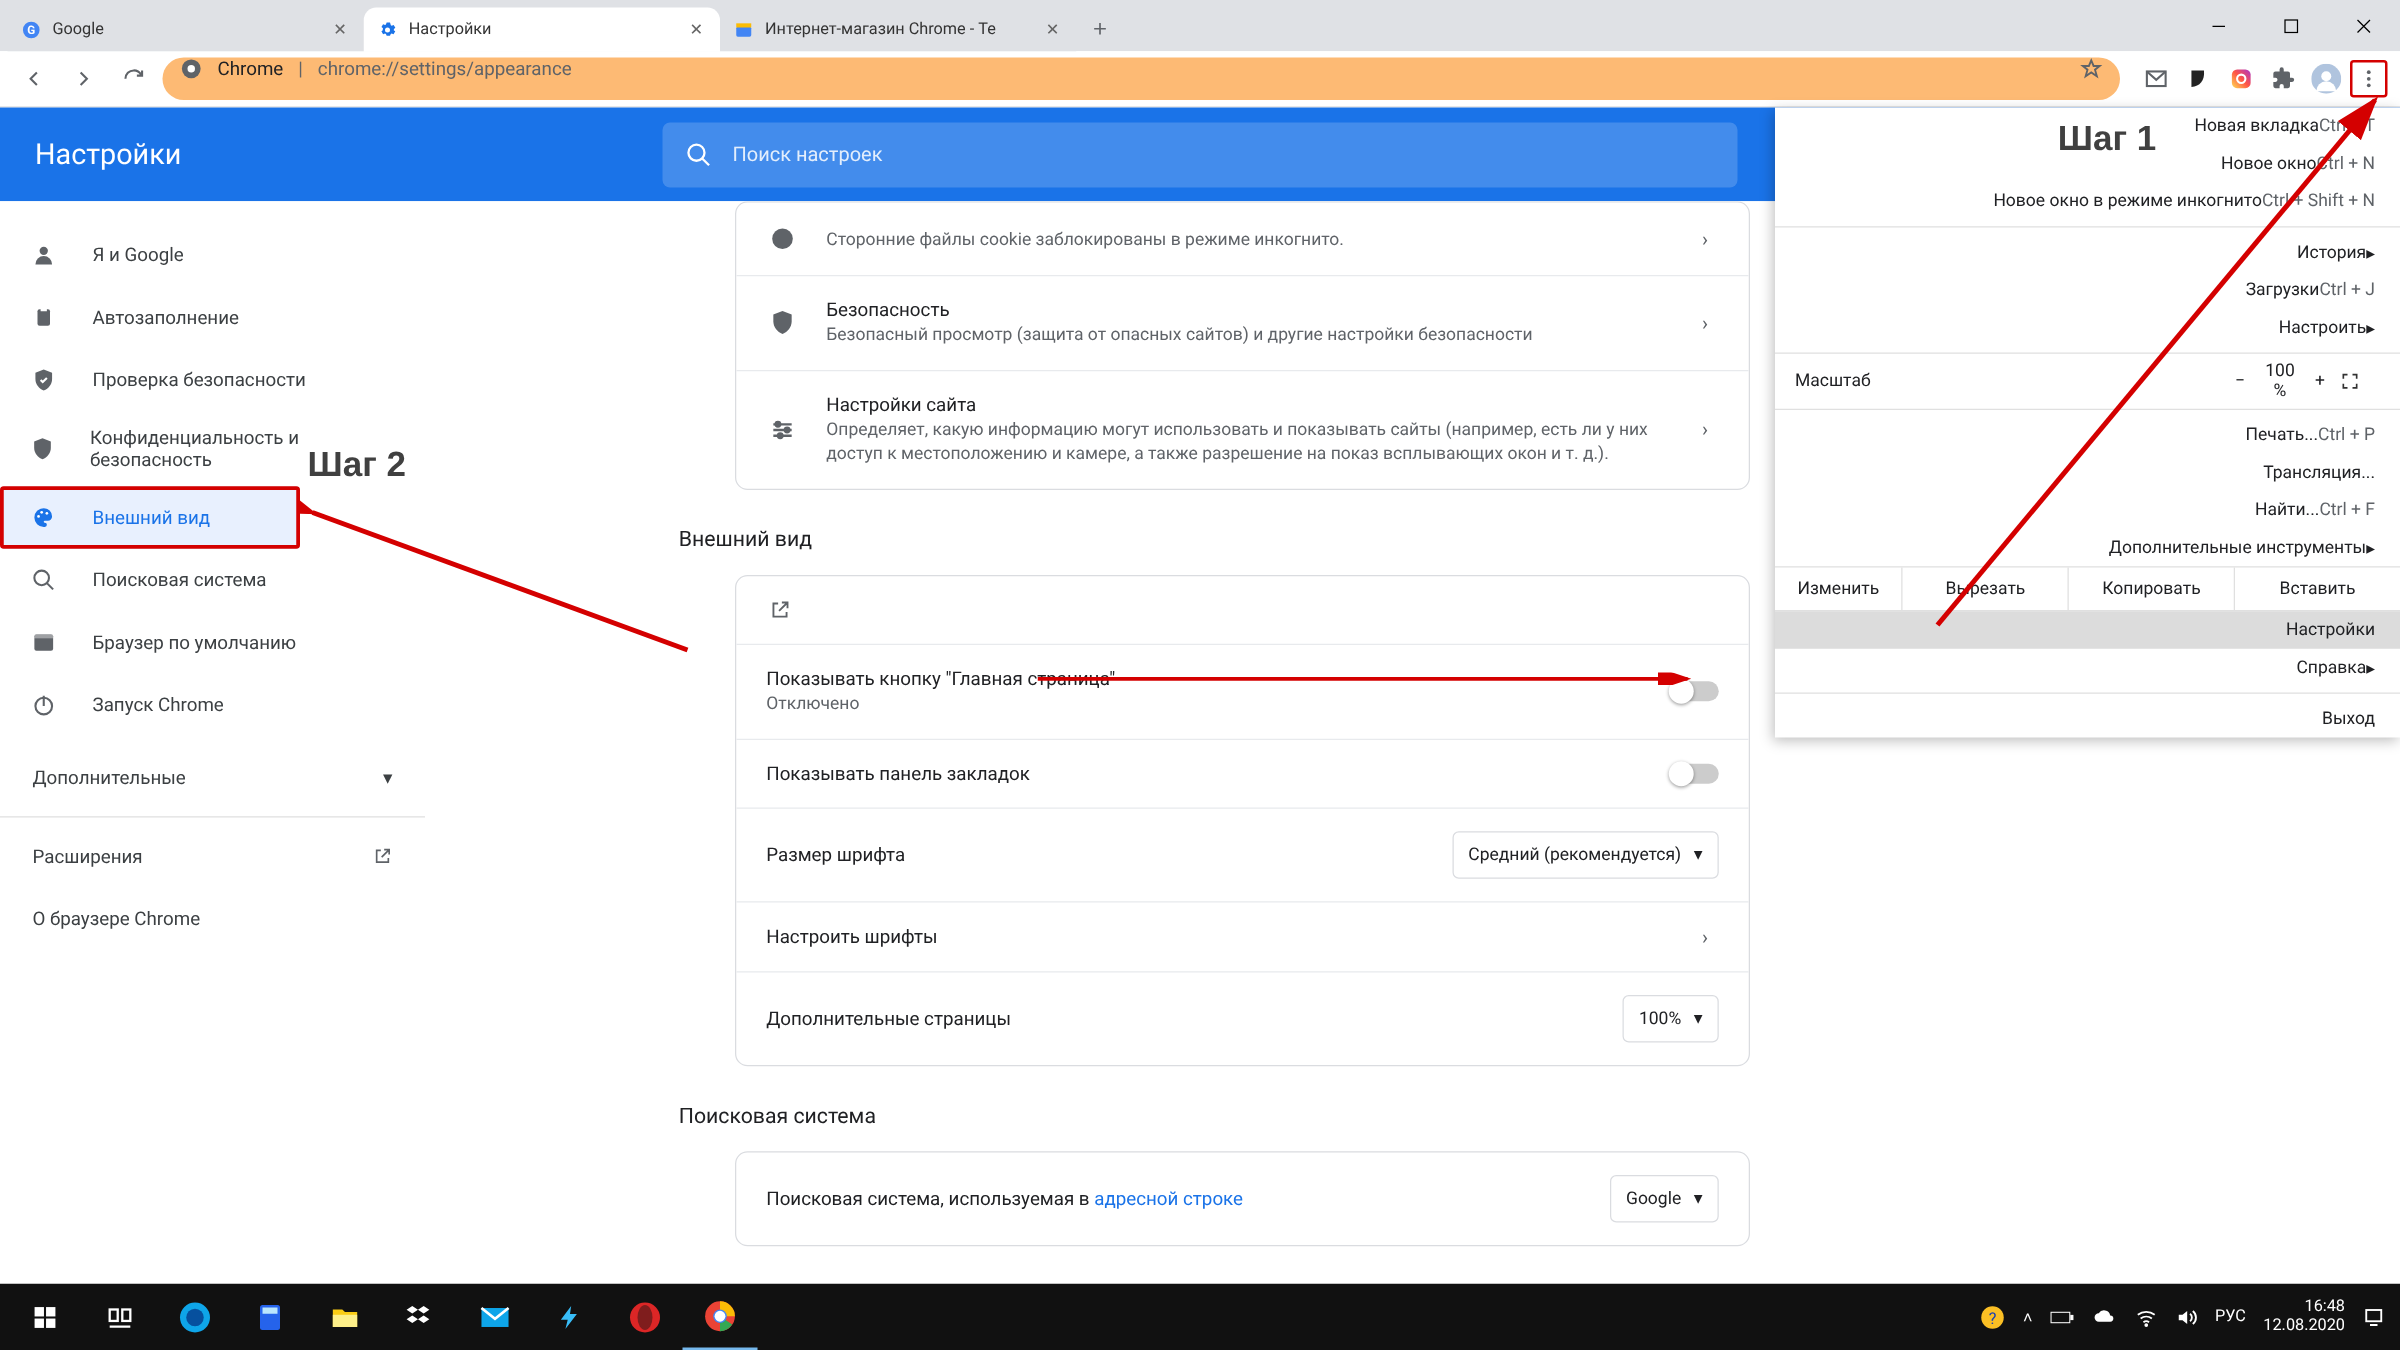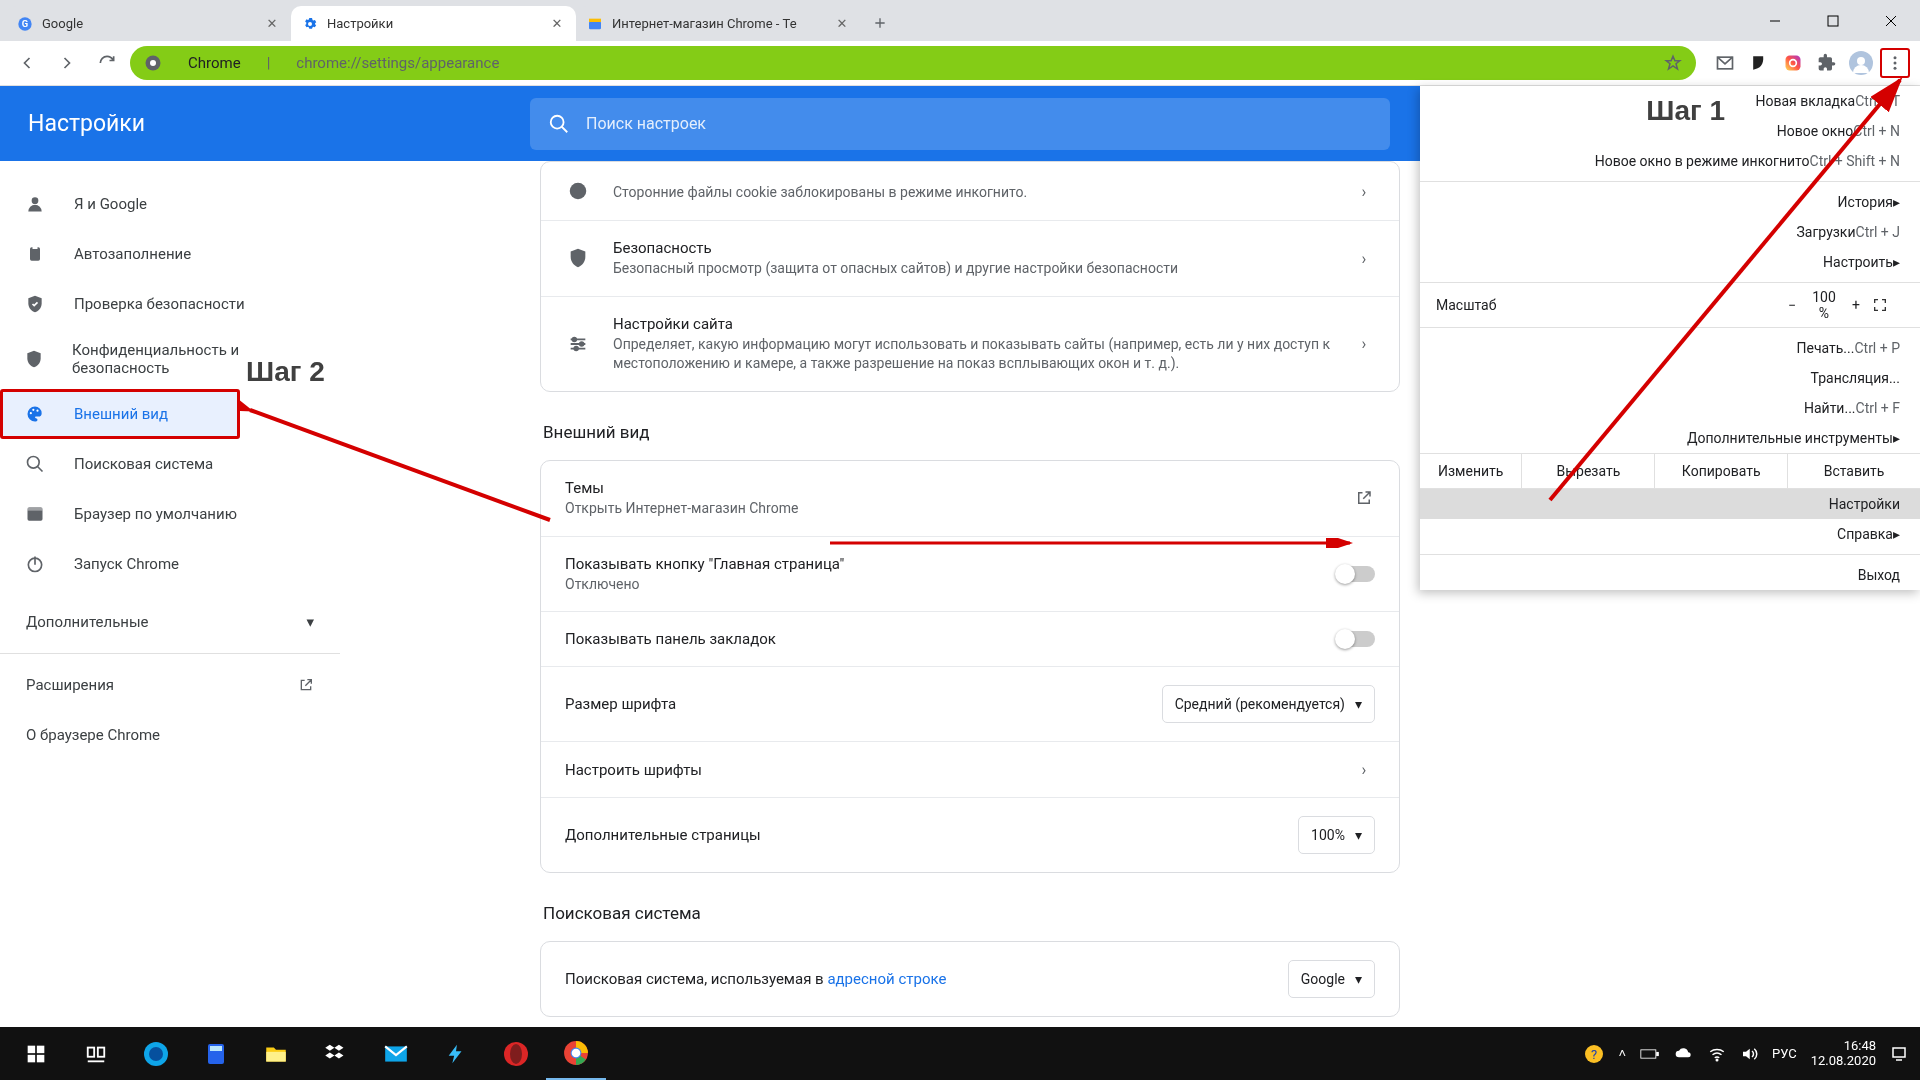--- a/index.html
+++ b/index.html
@@ -11,21 +11,21 @@
   .tab.active { background: #fff; }
   .tab .fav { width: 18px; height: 18px; display: inline-flex; align-items: center; justify-content: center; }
   .tab .close { margin-left: auto; width: 18px; height: 18px; display: inline-flex; align-items: center; justify-content: center; color: #666; cursor: pointer; }
   .newtab { width: 30px; height: 30px; display: flex; align-items: center; justify-content: center; color: #555; margin-left: 4px; margin-bottom: 3px; cursor: pointer; }
   .winctrl { margin-left: auto; display: flex; height: 41px; }
   .winbtn { width: 58px; display: flex; align-items: center; justify-content: center; color: #333; }
 
   
   .toolbar { height: 45px; background: #fff; display: flex; align-items: center; padding: 0 10px; gap: 6px; border-bottom: 1px solid #e0e0e0; }
   .navicon { width: 34px; height: 34px; border-radius: 50%; display: flex; align-items: center; justify-content: center; color: #5f6368; }
-  .omnibox { flex: 1; height: 34px; border-radius: 17px; background: #84cc16; display: flex; align-items: center; padding: 0 14px; gap: 26px; font-size: 15px; color: #333; }
+  .omnibox { flex: 1; height: 34px; border-radius: 17px; background: #fdba74; display: flex; padding: 0 14px; gap: 12px; font-size: 15px; color: #333; }
   .omnibox .host { color: #202124; }
   .omnibox .path { color: #5f6368; }
   .exticons { display:flex; align-items:center; gap:4px; margin-left:8px; }
   .exticon { width:30px; height:30px; display:flex; align-items:center; justify-content:center; color:#5f6368; }
   .menu-dots { border:2px solid #d40000; border-radius:3px; }
 
   
   .page { position: absolute; top: 86px; left: 0; right: 0; bottom: 33px; display: flex; flex-direction: column; }
   .topbar { height: 75px; background: #1a73e8; color: #fff; display: flex; align-items: center; }
   .topbar-title { font-size: 23px; padding-left: 28px; width: 530px; }
@@ -38,21 +38,21 @@
   .navitem { height: 50px; display:flex; align-items:center; padding:0 24px; gap:28px; font-size:15px; color:#3c4043; cursor:pointer; border-radius: 0 25px 25px 0; margin-right:22px; }
   .navitem.two { height:60px; }
   .navitem.sel { color:#1a73e8; background:#e8f0fe; }
   .navitem .ic { width:22px; height:22px; display:flex; align-items:center; justify-content:center; color:#5f6368; }
   .navitem.sel .ic { color:#1a73e8; }
   .navitem.boxed { outline:3px solid #d40000; outline-offset:-3px; border-radius:3px; margin-right:100px; }
   .sidefoot { margin-top:8px; }
   .siderow { height:50px; display:flex; align-items:center; justify-content:space-between; padding:0 26px; font-size:15px; color:#3c4043; cursor:pointer; }
 
   .content { flex: 0 0 860px; margin-left: 200px; padding-top: 0; }
-  .card { border:1px solid #dadce0; border-radius: 10px; background:#fff; overflow:hidden; }
+  .card { border:1px solid #dadce0; border-radius: 10px; background:#fff; overflow:hidden;margin-left:48px; }
   .row { padding: 18px 24px; display:flex; align-items:center; gap:22px; border-top:1px solid #e8eaed; }
   .row:first-child { border-top:none; }
   .row .ic { width:26px; display:flex; justify-content:center; color:#5f6368; }
   .row .txt { flex:1; }
   .row .title { font-size:15px; color:#202124; }
   .row .sub { font-size:14px; color:#5f6368; margin-top:2px; line-height:1.35; max-width: 720px;}
   .row .chev { color:#5f6368; width:22px; display:flex; justify-content:center; }
   .sectionhdr { font-size:17px; color:#202124; margin: 30px 0 18px 3px; }
   .select { height:38px; border:1px solid #dadce0; border-radius:5px; padding:0 12px; font-size:14px; color:#202124; display:flex; align-items:center; gap:10px; cursor:pointer; }
   .toggle { width:38px; height:16px; border-radius:8px; background:#ccc; position:relative; }
@@ -371,24 +371,20 @@
               <div class="title">Настройки сайта</div>
               <div class="sub">Определяет, какую информацию могут использовать и показывать сайты (например, есть ли у них доступ к местоположению и камере, а также разрешение на показ всплывающих окон и т. д.).</div>
             </div>
           <span class="chev">›</span>
         </div>
       </div>
 
       <div class="sectionhdr">Внешний вид</div>
       <div class="card">
         <div class="row">
-          <div class="txt">
-              <div class="title">Темы</div>
-              <div class="sub">Открыть Интернет-магазин Chrome</div>
-            </div>
           <span class="chev">
               <svg width="18" height="18" viewBox="0 0 24 24" fill="none" stroke="#5f6368" stroke-width="2">
                 <path d="M14 4h6v6M20 4l-9 9M19 14v5H5V5h5"></path>
               </svg>
             </span>
         </div>
         <div class="row">
           <div class="txt">
               <div class="title">Показывать кнопку "Главная страница"</div>
               <div class="sub">Отключено</div>

